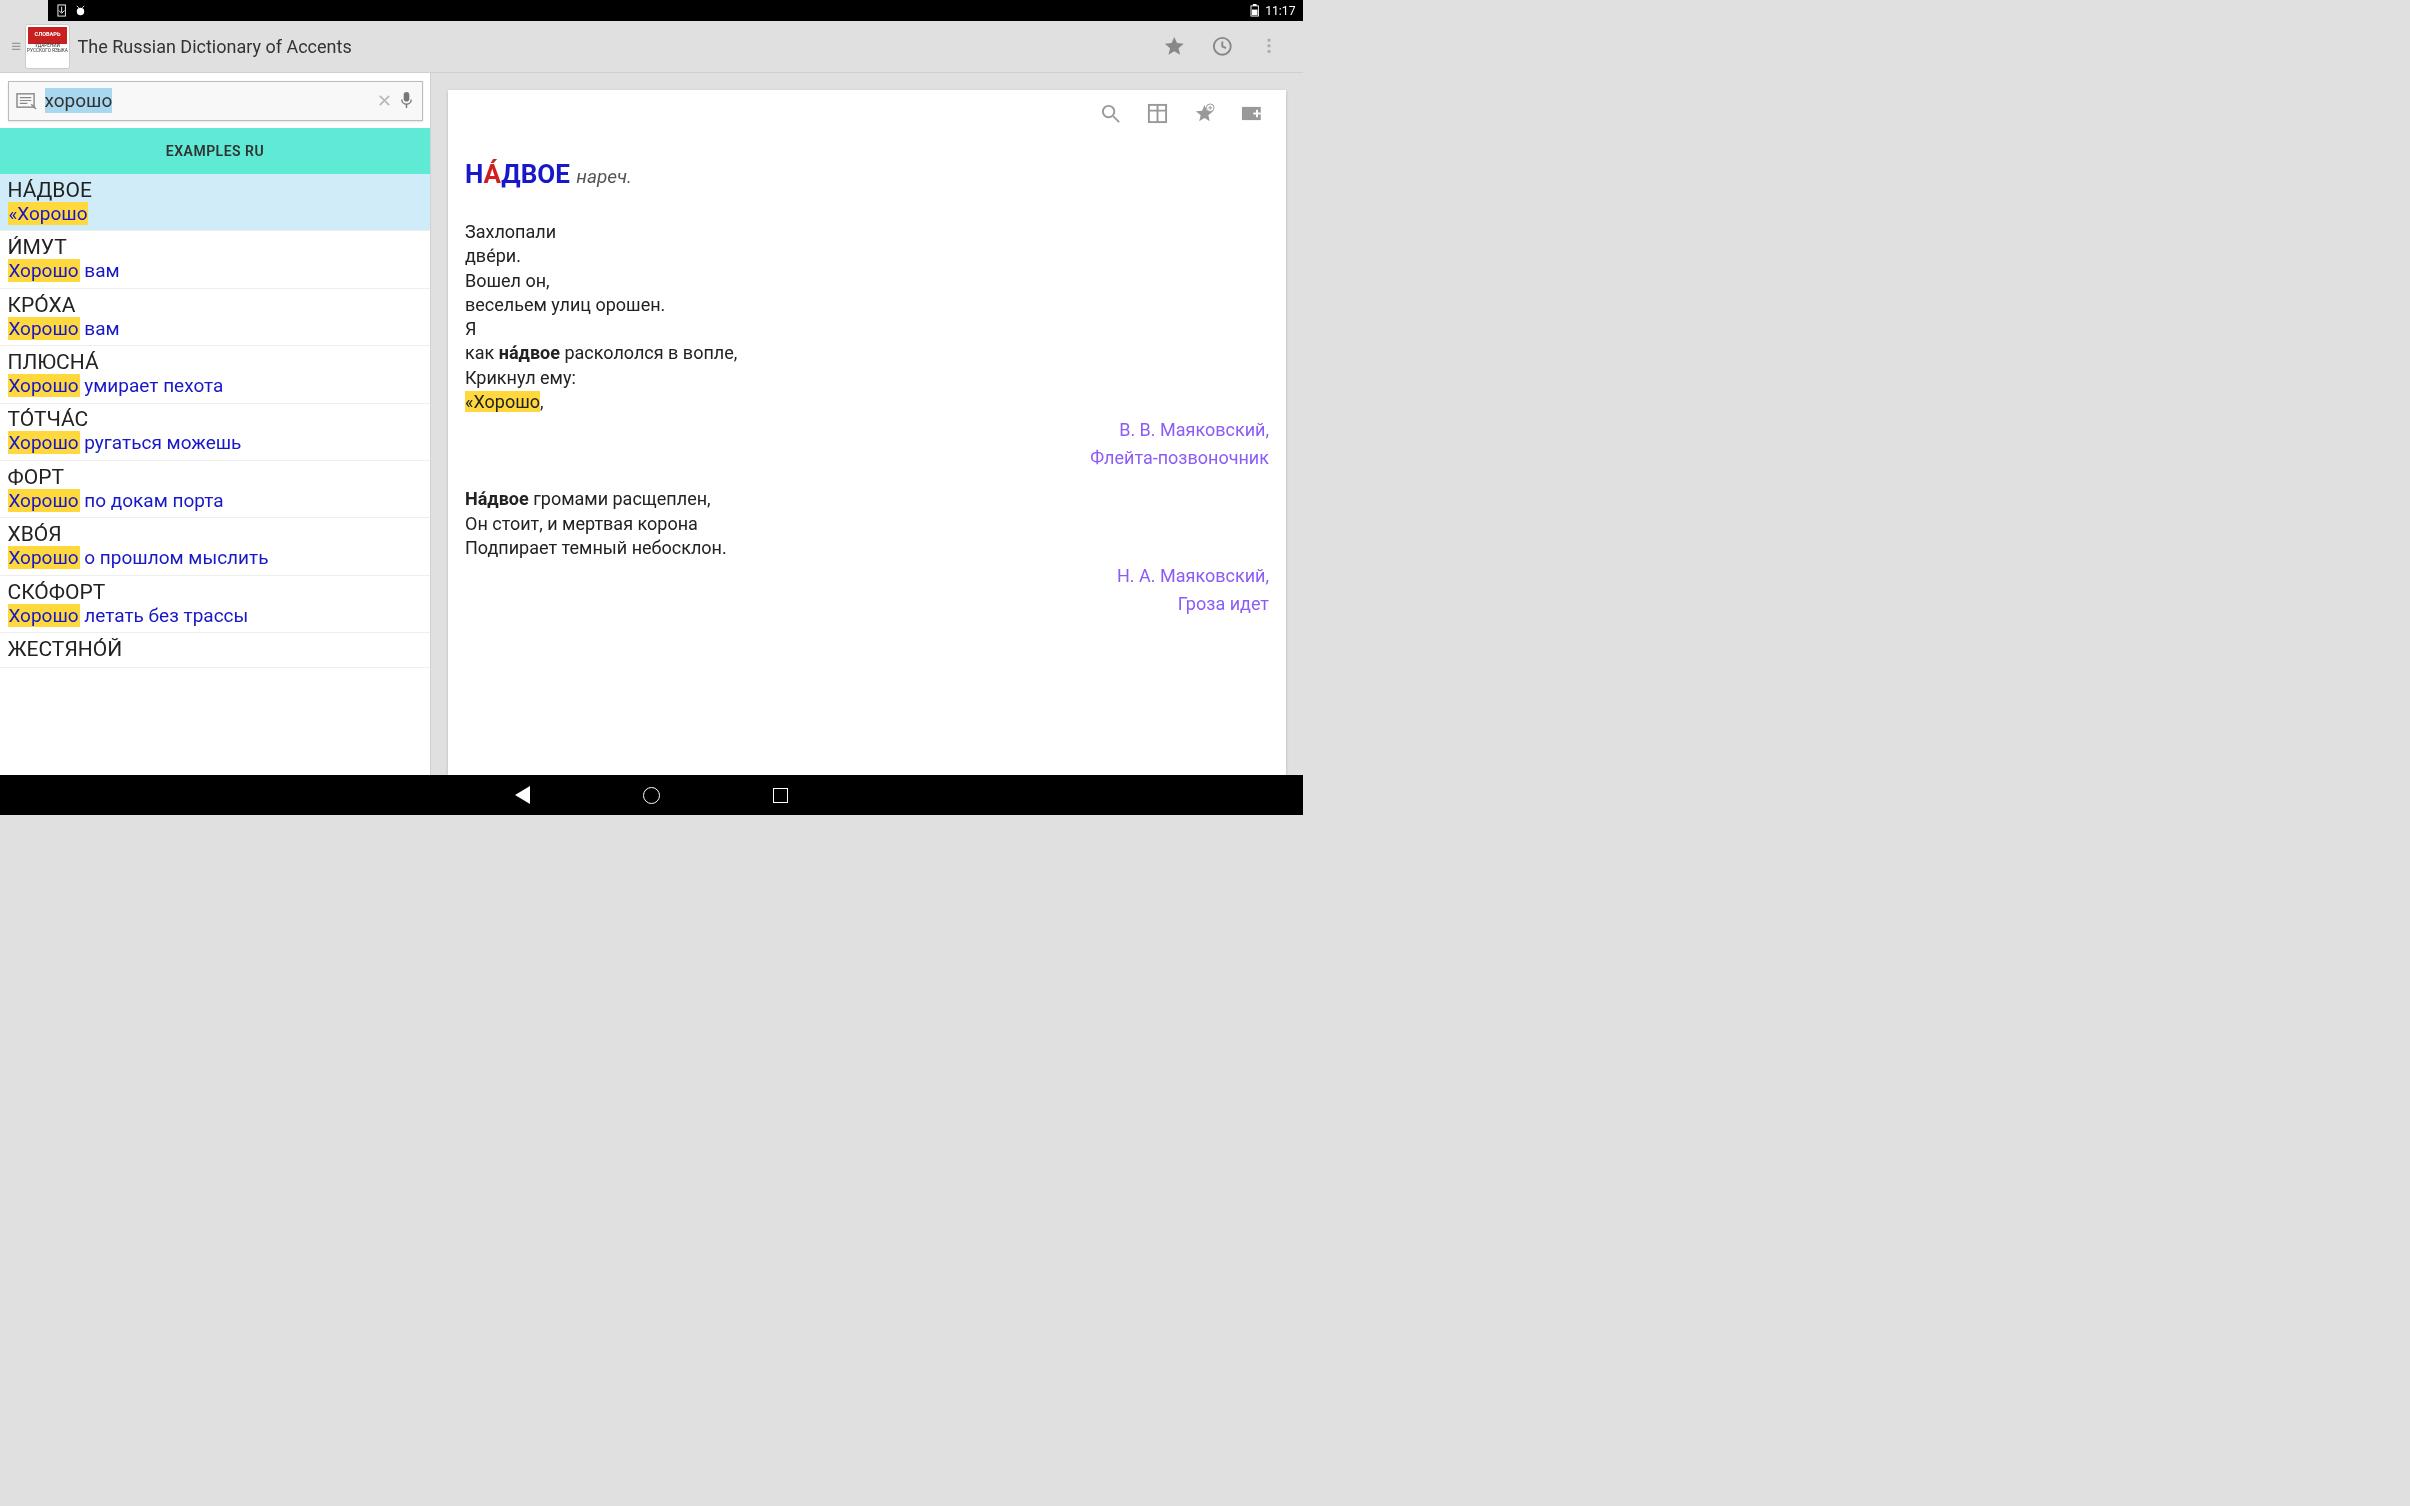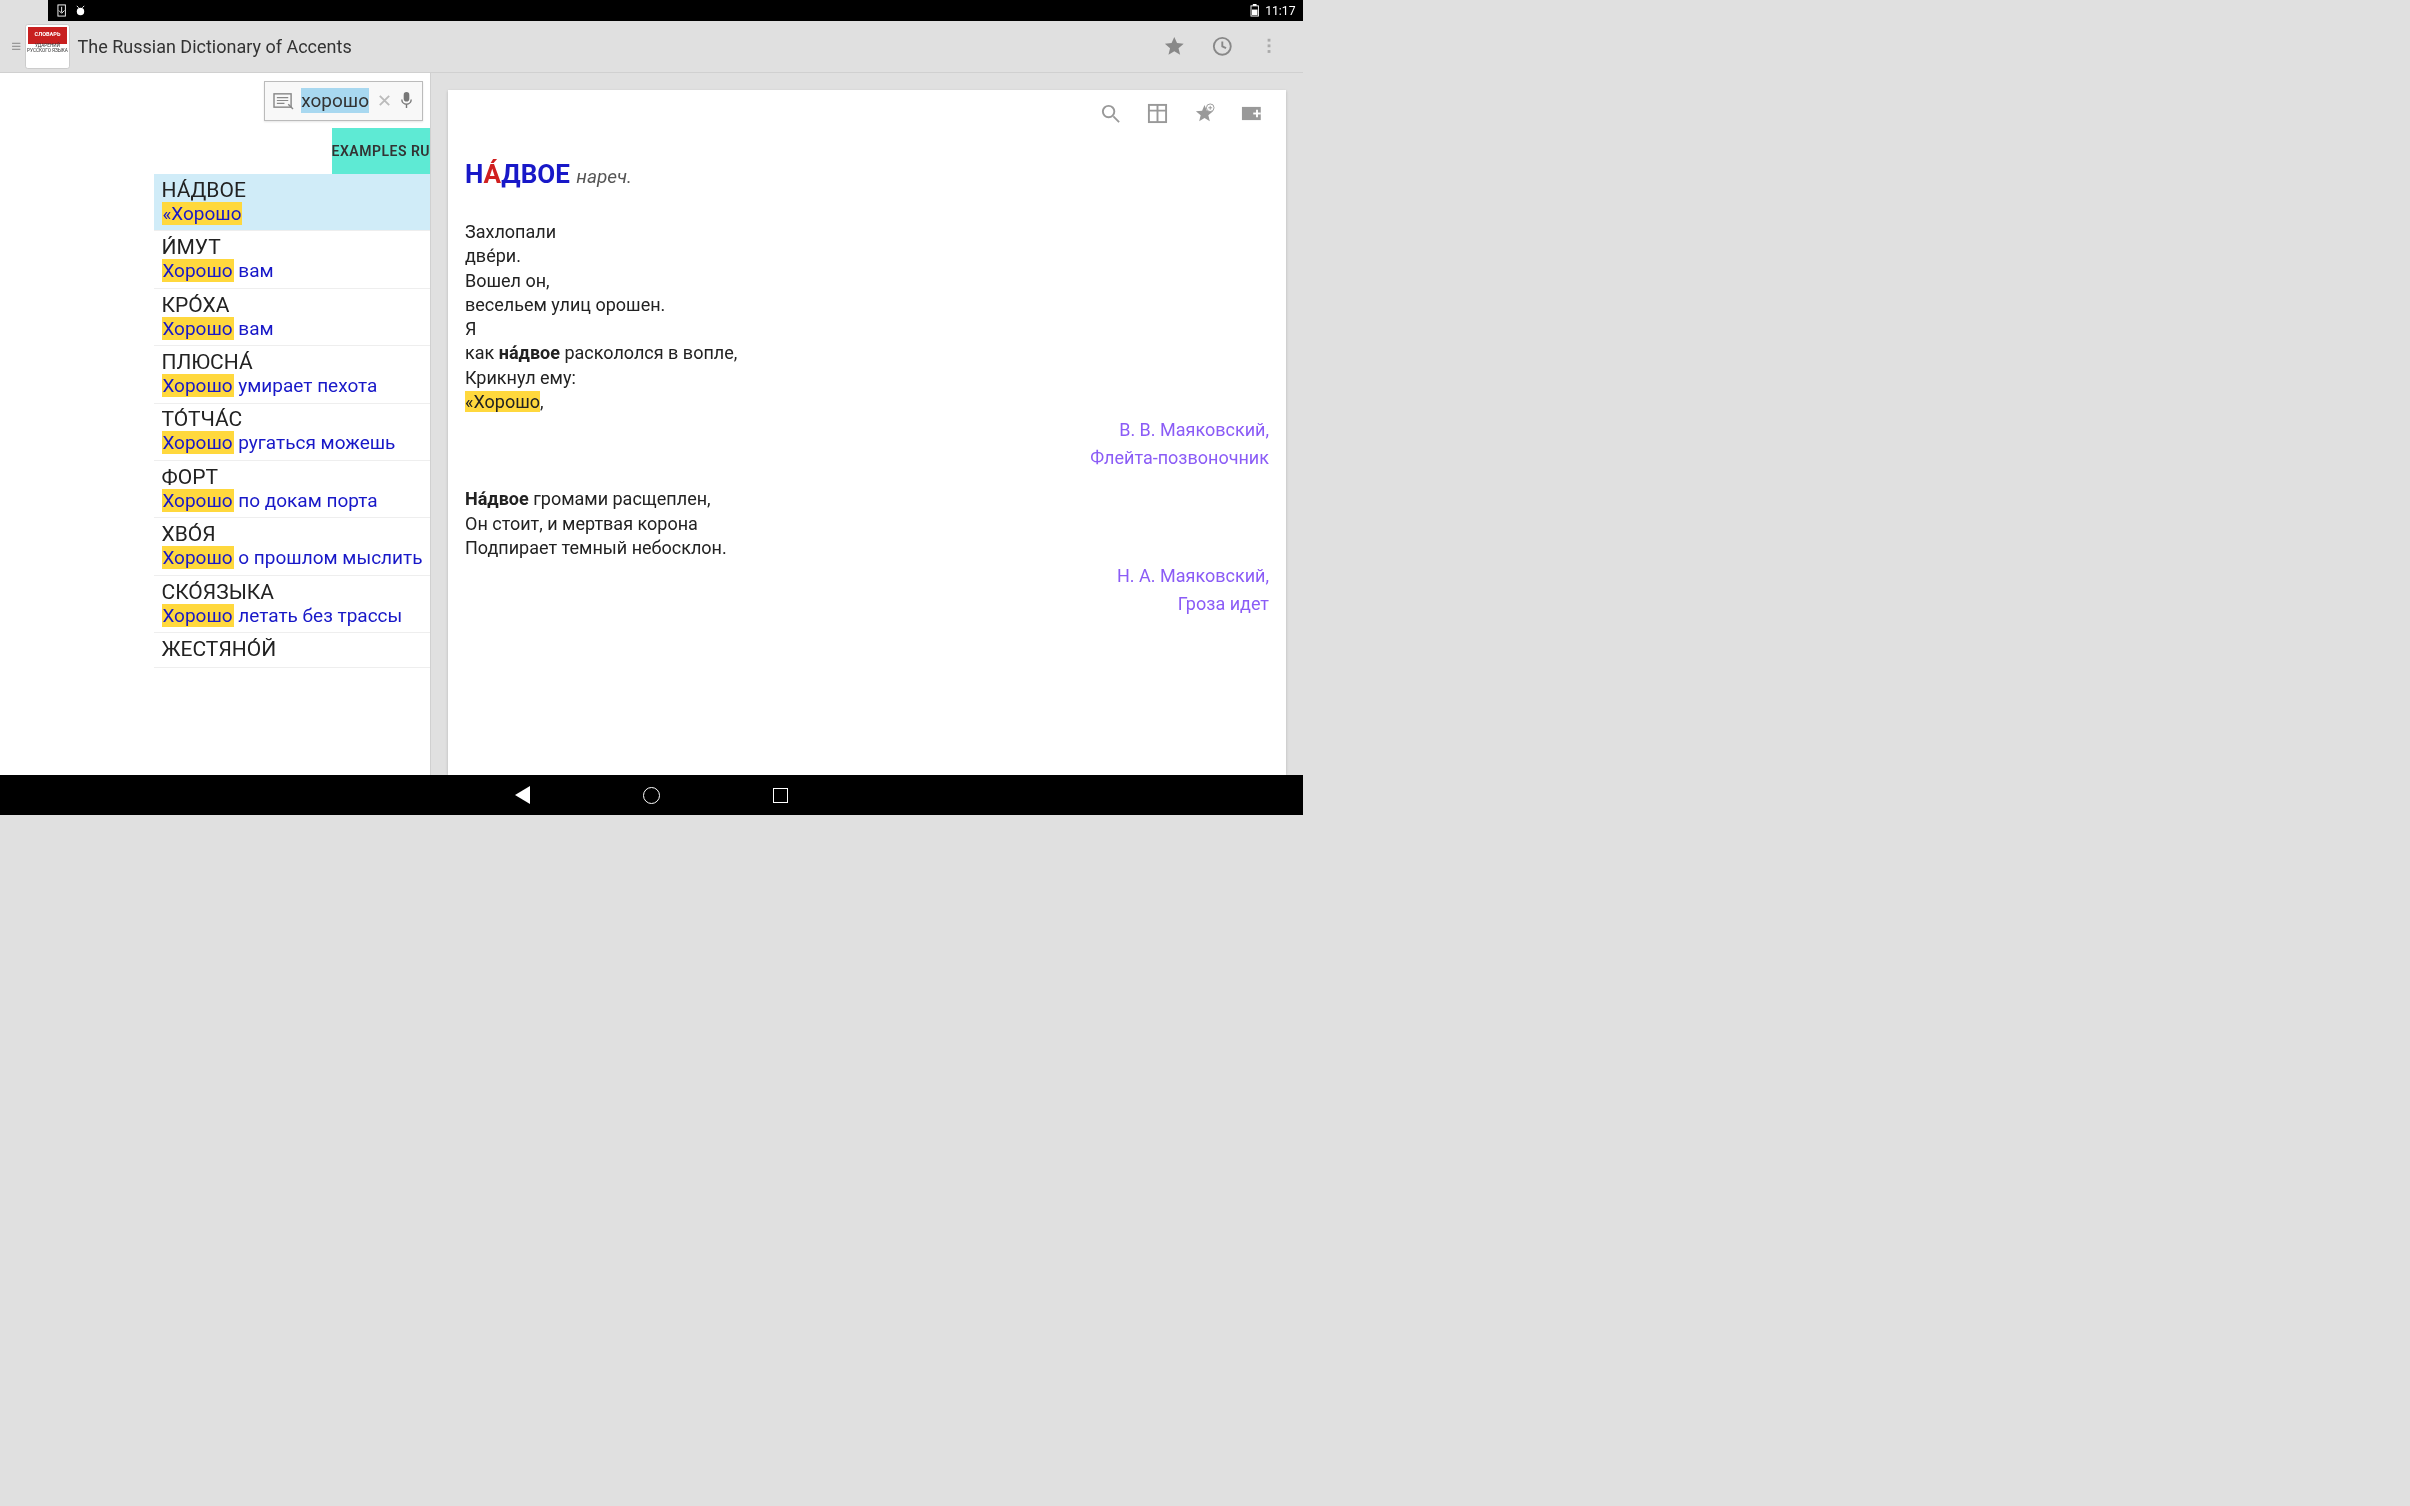--- a/index.html
+++ b/index.html
@@ -64,21 +64,20 @@
 .main-container {
   display: flex;
   height: calc(100% - 21px - 52px - 40px);
 }
 .left-panel {
   width: 431px;
   background: #fff;
   display: flex;
   flex-direction: column;
   border-right: 0.9px solid #d0d0d0;
-  align-items: flex-end;
 }
 .search-box {
   margin: 7.5px;
   height: 40px;
   border: 0.9px solid #bbb;
   background: #f8f8f8;
   display: flex;
   align-items: center;
   padding: 0 7.5px;
   box-shadow: 0 0.9px 1.9px rgba(0,0,0,0.1);
@@ -293,21 +292,21 @@
         </div>
         <div class="result-item">
           <div class="result-head">ФОРТ</div>
           <div class="result-example"><span class="hl">Хорошо</span> по докам порта</div>
         </div>
         <div class="result-item">
           <div class="result-head">ХВО́Я</div>
           <div class="result-example"><span class="hl">Хорошо</span> о прошлом мыслить</div>
         </div>
         <div class="result-item">
-          <div class="result-head">СКО́ЯЗЫКА</div>
+          <div class="result-head">СКО́ФОРТ</div>
           <div class="result-example"><span class="hl">Хорошо</span> летать без трассы</div>
         </div>
         <div class="result-item">
           <div class="result-head">ЖЕСТЯНО́Й</div>
         </div>
       </div>
   </div>
 
   <div class="right-panel">
     <div class="article-card">

